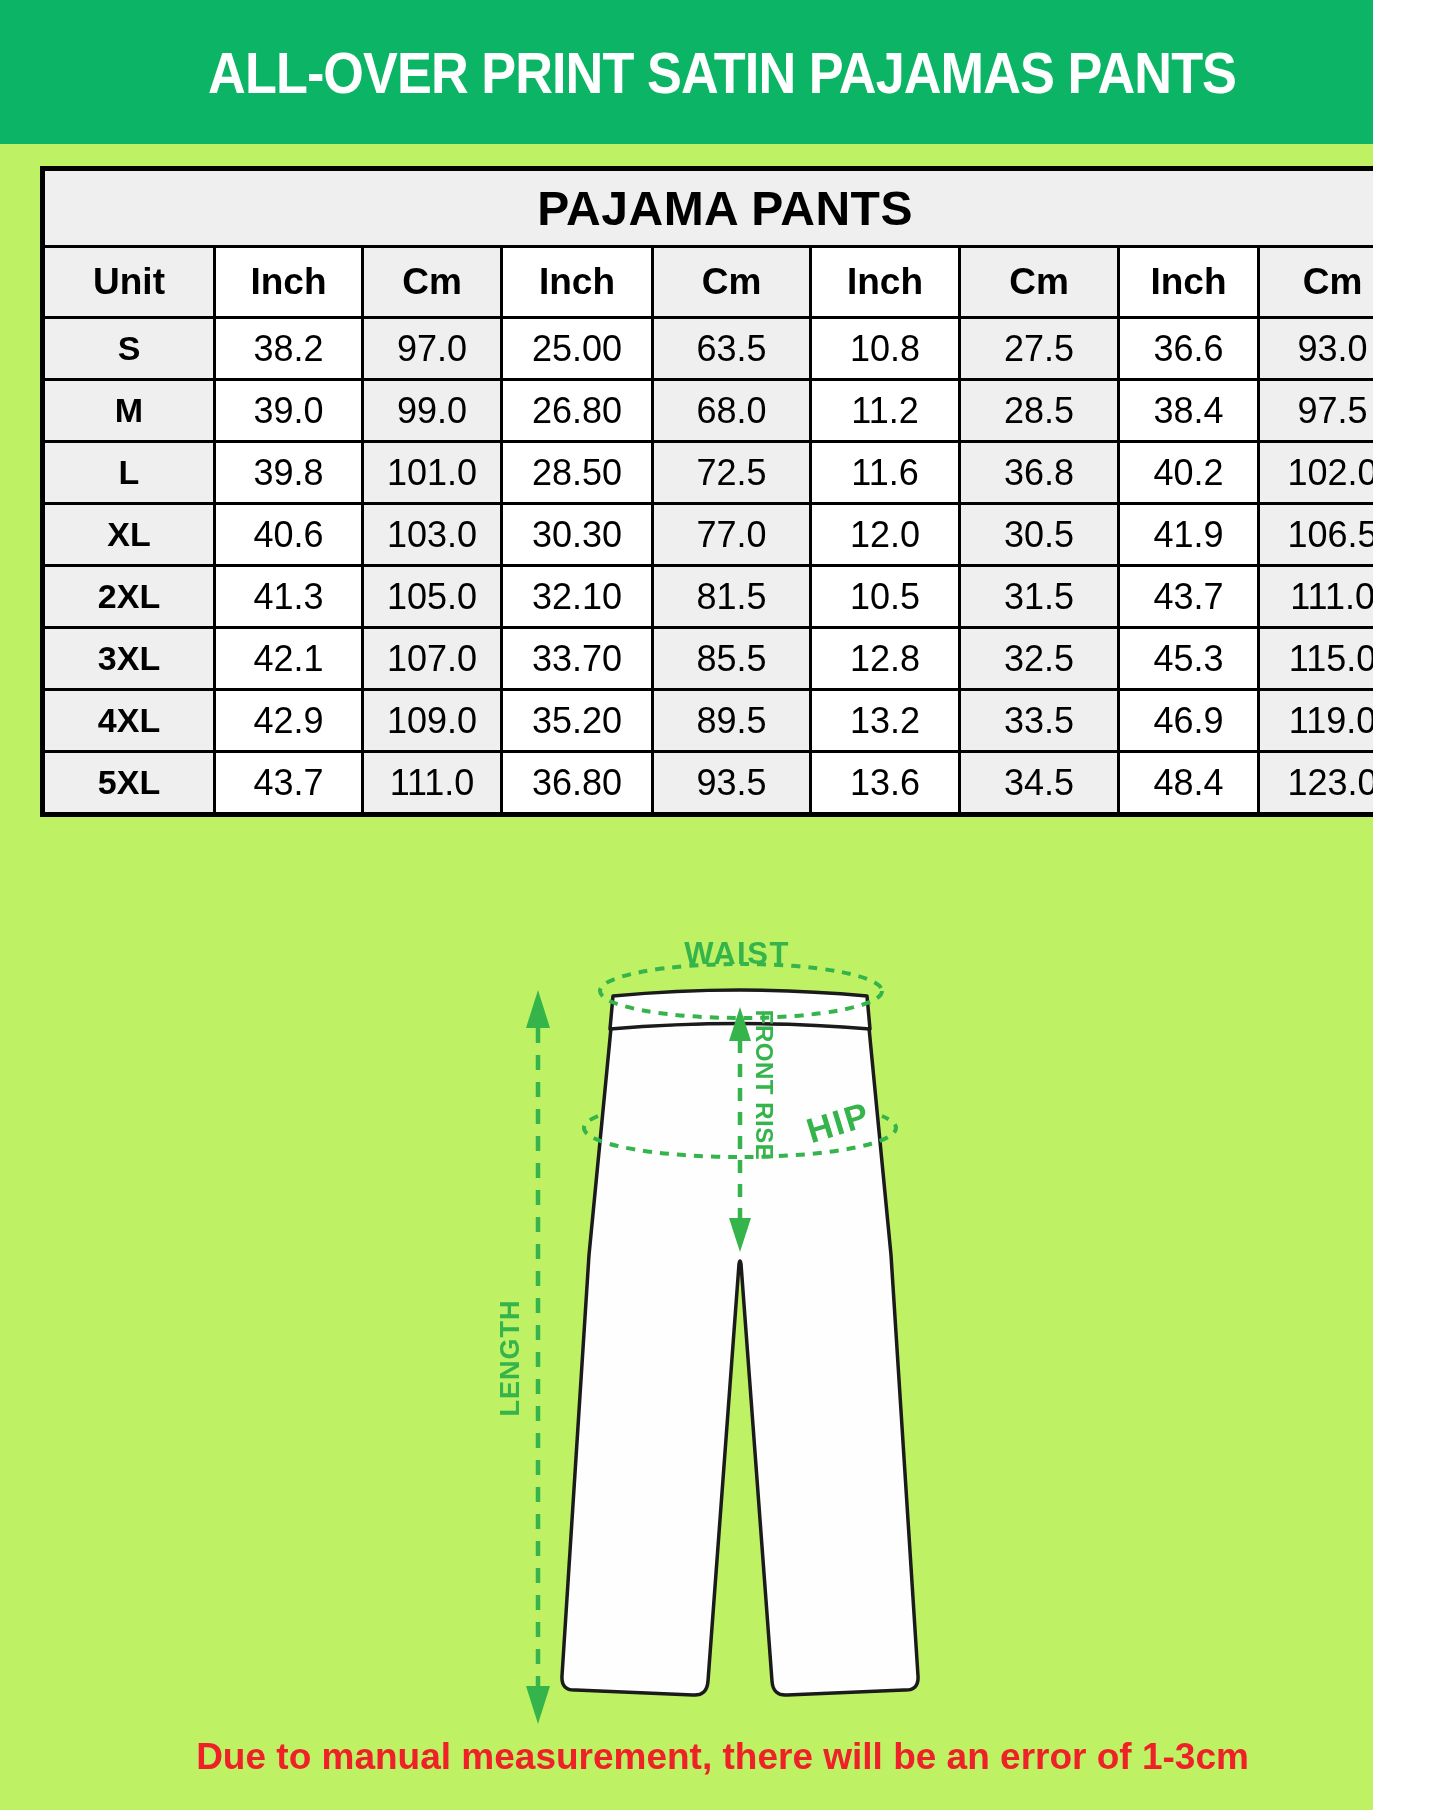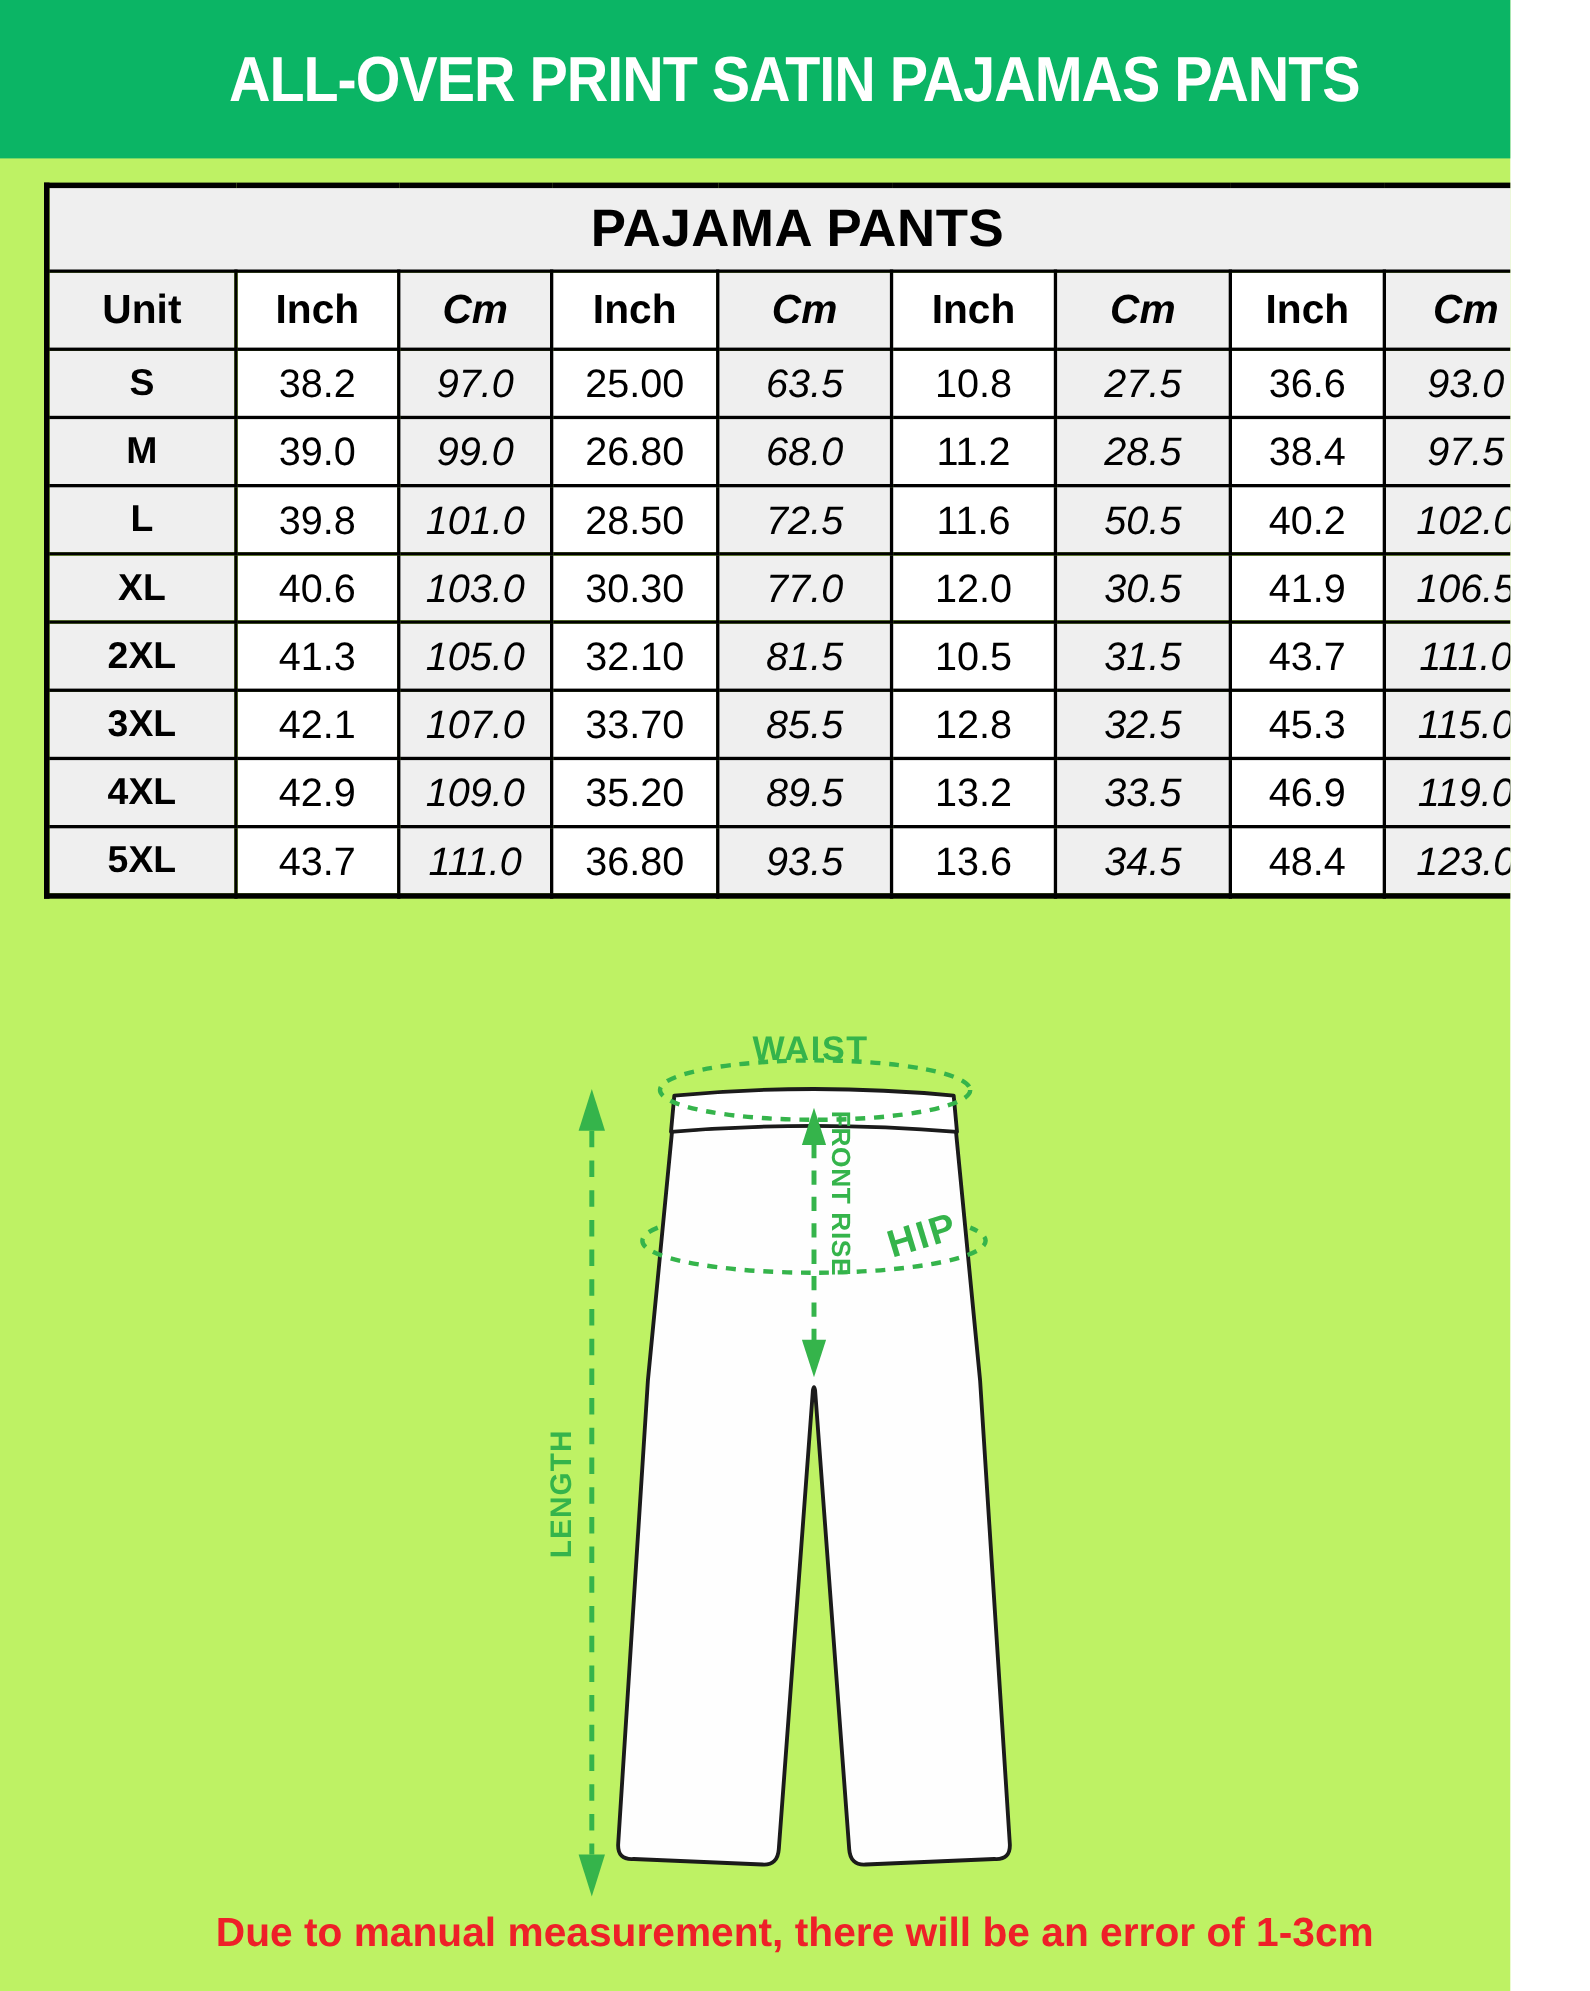--- a/index.html
+++ b/index.html
@@ -15,21 +15,21 @@
   
   table.size-chart{position:absolute;left:40px;top:166px;width:1365px;border-collapse:collapse;
                    table-layout:fixed;border:5px solid #000;}
   .size-chart th,.size-chart td{border:3px solid #000;text-align:center;vertical-align:middle;
                    padding:0;overflow:hidden;}
   .r-title th{height:74px;font-size:48px;font-weight:bold;background:#efefef;letter-spacing:.5px;}
   .r-groups th{height:76px;font-size:37px;font-weight:bold;background:#efefef;}
   .r-units th{height:68px;font-size:37px;font-weight:bold;}
   .gray{background:#efefef;}
   .c-inch{background:#ffffff;}
-  .c-cm{background:#efefef;font-style:italic;}
+  .c-cm{background:#efefef;}
   .size-chart tbody td{height:59px;font-size:36px;font-weight:400;}
   .size-chart tbody td.c-size{background:#efefef;font-weight:bold;font-size:34px;}
 
   
   .diagram{position:absolute;left:430px;top:928px;width:520px;height:812px;}
   .diagram text{font-family:"Liberation Sans",sans-serif;font-weight:bold;}
 
   
   .note{position:absolute;left:0;top:1736px;width:1445px;text-align:center;
         font-size:37px;font-weight:bold;}
@@ -94,21 +94,21 @@
           <td class="c-inch">38.4</td>
           <td class="c-cm">97.5</td>
         </tr>
         <tr>
           <td class="c-size">L</td>
           <td class="c-inch">39.8</td>
           <td class="c-cm">101.0</td>
           <td class="c-inch">28.50</td>
           <td class="c-cm">72.5</td>
           <td class="c-inch">11.6</td>
-          <td class="c-cm">50.5</td>
+          <td class="c-cm">36.8</td>
           <td class="c-inch">40.2</td>
           <td class="c-cm">102.0</td>
         </tr>
         <tr>
           <td class="c-size">XL</td>
           <td class="c-inch">40.6</td>
           <td class="c-cm">103.0</td>
           <td class="c-inch">30.30</td>
           <td class="c-cm">77.0</td>
           <td class="c-inch">12.0</td>

